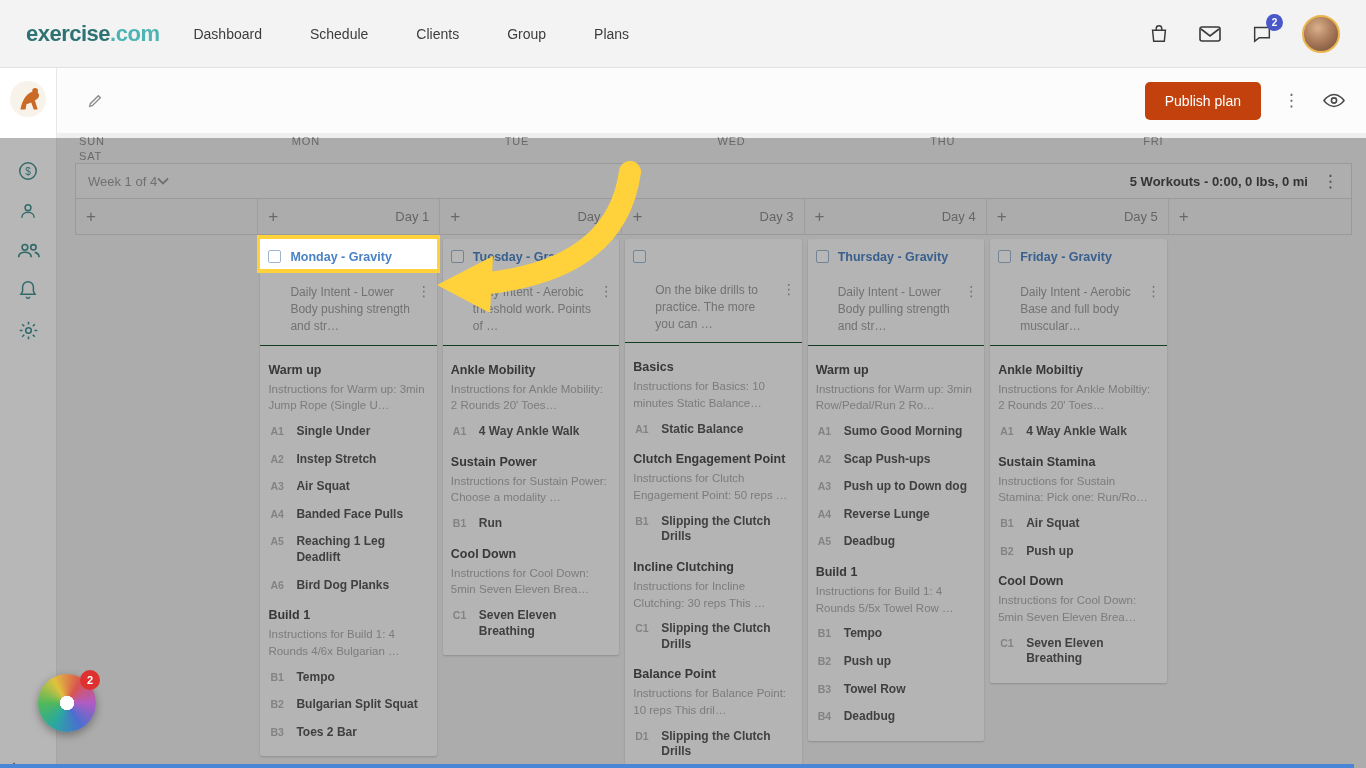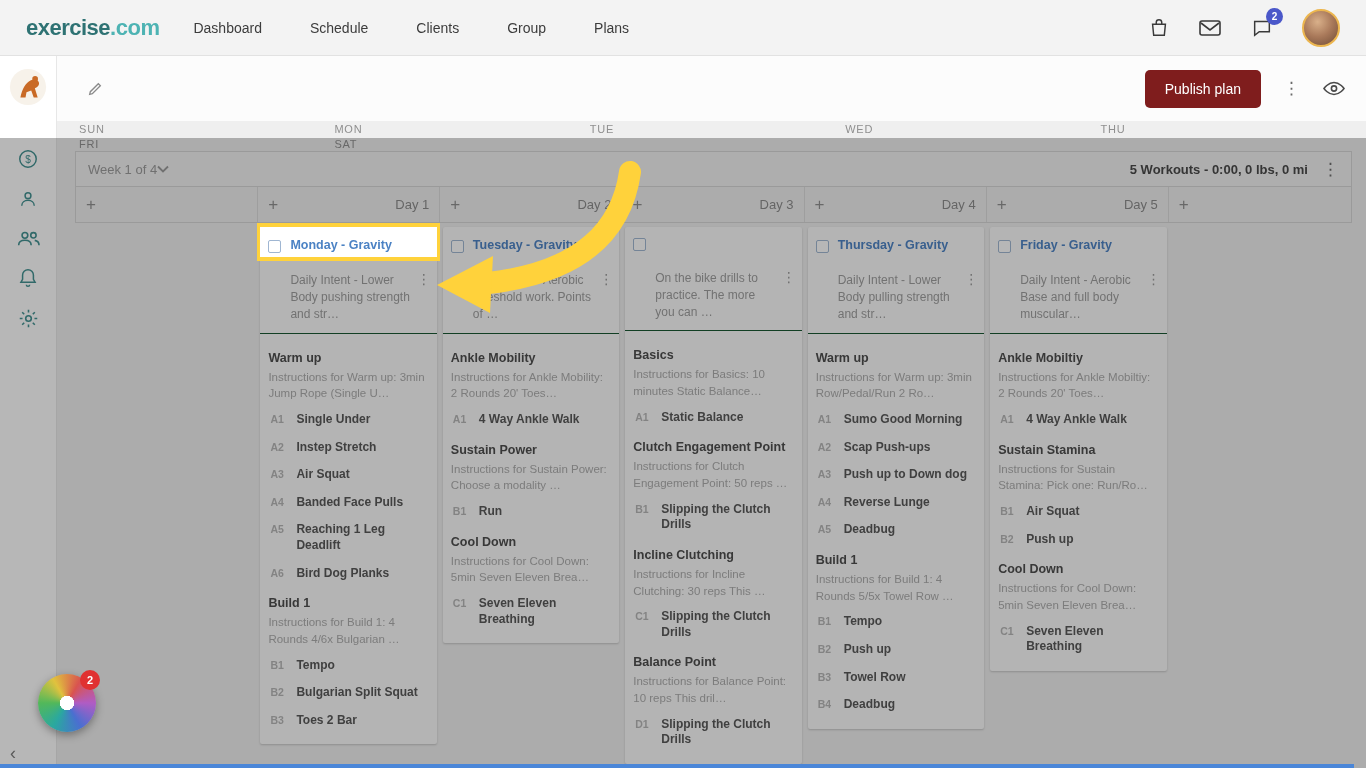--- a/index.html
+++ b/index.html
@@ -1,20 +1,20 @@
 <!DOCTYPE html>
 <html><head>
 <meta charset="utf-8">
 <style>
   * { margin:0; padding:0; box-sizing:border-box; }
   html,body { width:1366px; height:768px; overflow:hidden; }
   body { font-family:"Liberation Sans", sans-serif; background:#efefef; position:relative; }
 
   
-  .navbar { height:56px; background:#f3f3f3; border-bottom:1px solid #e2e2e2;
+  .navbar { height:68px; background:#f3f3f3; border-bottom:1px solid #e2e2e2;
             display:flex; align-items:center; padding:0 26px; position:relative; z-index:10; }
   .logo { font-size:22px; font-weight:bold; color:#2e7273; margin-right:34px; letter-spacing:-0.5px; cursor:pointer; }
   .logo .logo-dot { color:#4db3b3; }
   .nav-links { display:flex; gap:48px; }
   .nav-link { font-size:14px; color:#3c3c3c; cursor:pointer; }
   .nav-right { margin-left:auto; display:flex; align-items:center; gap:28px; }
   .icon-btn { position:relative; display:inline-flex; cursor:pointer; }
   .nav-badge { position:absolute; top:-9px; right:-9px; width:17px; height:17px; border-radius:50%;
                background:#4a57c9; color:#fff; font-size:10px; font-weight:bold;
                display:flex; align-items:center; justify-content:center; }
@@ -30,49 +30,49 @@
   .side-icon { cursor:pointer; display:inline-flex; }
   .collapse-arrow { position:absolute; left:10px; bottom:0px; font-size:18px; color:#7a7a7a; cursor:pointer; }
 
   .main { flex:1; display:flex; flex-direction:column; }
 
   
   .page-header { height:78px; background:#fcfcfc; display:flex; align-items:center; padding:0 20px 0 16px; }
   .page-title { font-size:21px; font-weight:bold; color:#2b2b2b; }
   .pencil { margin-left:14px; display:inline-flex; cursor:pointer; }
   .header-actions { margin-left:auto; display:flex; align-items:center; gap:22px; }
-  .publish-btn { background:#7f1d1d; color:#fff; border:none; border-radius:5px;
+  .publish-btn { background:#c2410c; color:#fff; border:none; border-radius:5px;
                  font-family:inherit; font-size:14px; padding:11px 20px; cursor:pointer; }
   .kebab { color:#6a6a6a; font-size:17px; line-height:1; cursor:pointer; }
   .eye { display:inline-flex; cursor:pointer; }
 
   
   .calendar { flex:1; padding:0 14px 0 18px; display:flex; flex-direction:column; }
-  .dow-row { display:grid; grid-template-columns:repeat(5,1fr); height:30px; align-items:center; }
+  .dow-row { display:grid; grid-template-columns:repeat(6,1fr); height:30px; align-items:center; }
   .dow-cell { font-size:11px; letter-spacing:0.8px; color:#8f8f8f; padding-left:4px; }
 
   .week-bar { height:36px; border:1px solid #d6d6d6; background:#f2f2f2;
               display:flex; align-items:center; padding:0 12px; }
   .week-select { display:flex; align-items:center; color:#9a9a9a; font-size:13px; cursor:pointer; }
   .week-right { margin-left:auto; display:flex; align-items:center; gap:14px; }
   .week-summary { color:#454545; font-size:13px; font-weight:bold; }
 
   .day-header-row { display:grid; grid-template-columns:repeat(7,1fr); height:36px;
                     border:1px solid #d6d6d6; border-top:none; background:#f0f0f0; }
   .day-head-cell { display:flex; align-items:center; padding:0 10px; border-right:1px solid #dcdcdc; }
   .day-head-cell:last-child { border-right:none; }
   .plus { font-size:17px; color:#8f8f8f; cursor:pointer; }
   .day-label { margin-left:auto; font-size:13px; color:#8a8a8a; }
 
   .cards-row { display:grid; grid-template-columns:repeat(7,1fr); flex:1; overflow:hidden; }
   .lane { padding:4px 3px 0; overflow:hidden; }
 
   
   .card { background:#fbfbfb; border-radius:2px; box-shadow:0 1px 2px rgba(0,0,0,.18); }
-  .card-head { display:flex; align-items:flex-end; gap:9px; padding:10px 8px 4px; cursor:pointer; }
+  .card-head { display:flex; align-items:flex-start; gap:9px; padding:10px 8px 4px; cursor:pointer; }
   .card-head.spotlight { position:relative; z-index:60; background:#ffffff; outline:4px solid #ffd23b; }
   .checkbox { width:13px; height:13px; border:1.5px solid #9fb6d2; border-radius:2px;
               background:#fff; flex:0 0 auto; margin-top:1px; cursor:pointer; }
   .card-title { color:#4b82c4; font-size:12.5px; font-weight:bold; line-height:1.3; }
   .card-desc-row { display:flex; align-items:flex-start; padding:15px 6px 10px 30px; }
   .card-desc { flex:1; color:#9c9c9c; font-size:12px; line-height:1.4; }
   .card-desc-row .kebab { font-size:14px; color:#9a9a9a; margin-left:4px; }
   .card-body { border-top:1px solid #14532d; padding:4px 8px 14px; }
   .section-title { font-size:12.5px; font-weight:bold; color:#4a4a4a; margin:13px 0 4px; }
   .section-instructions { font-size:11.5px; color:#ababab; line-height:1.45; }

